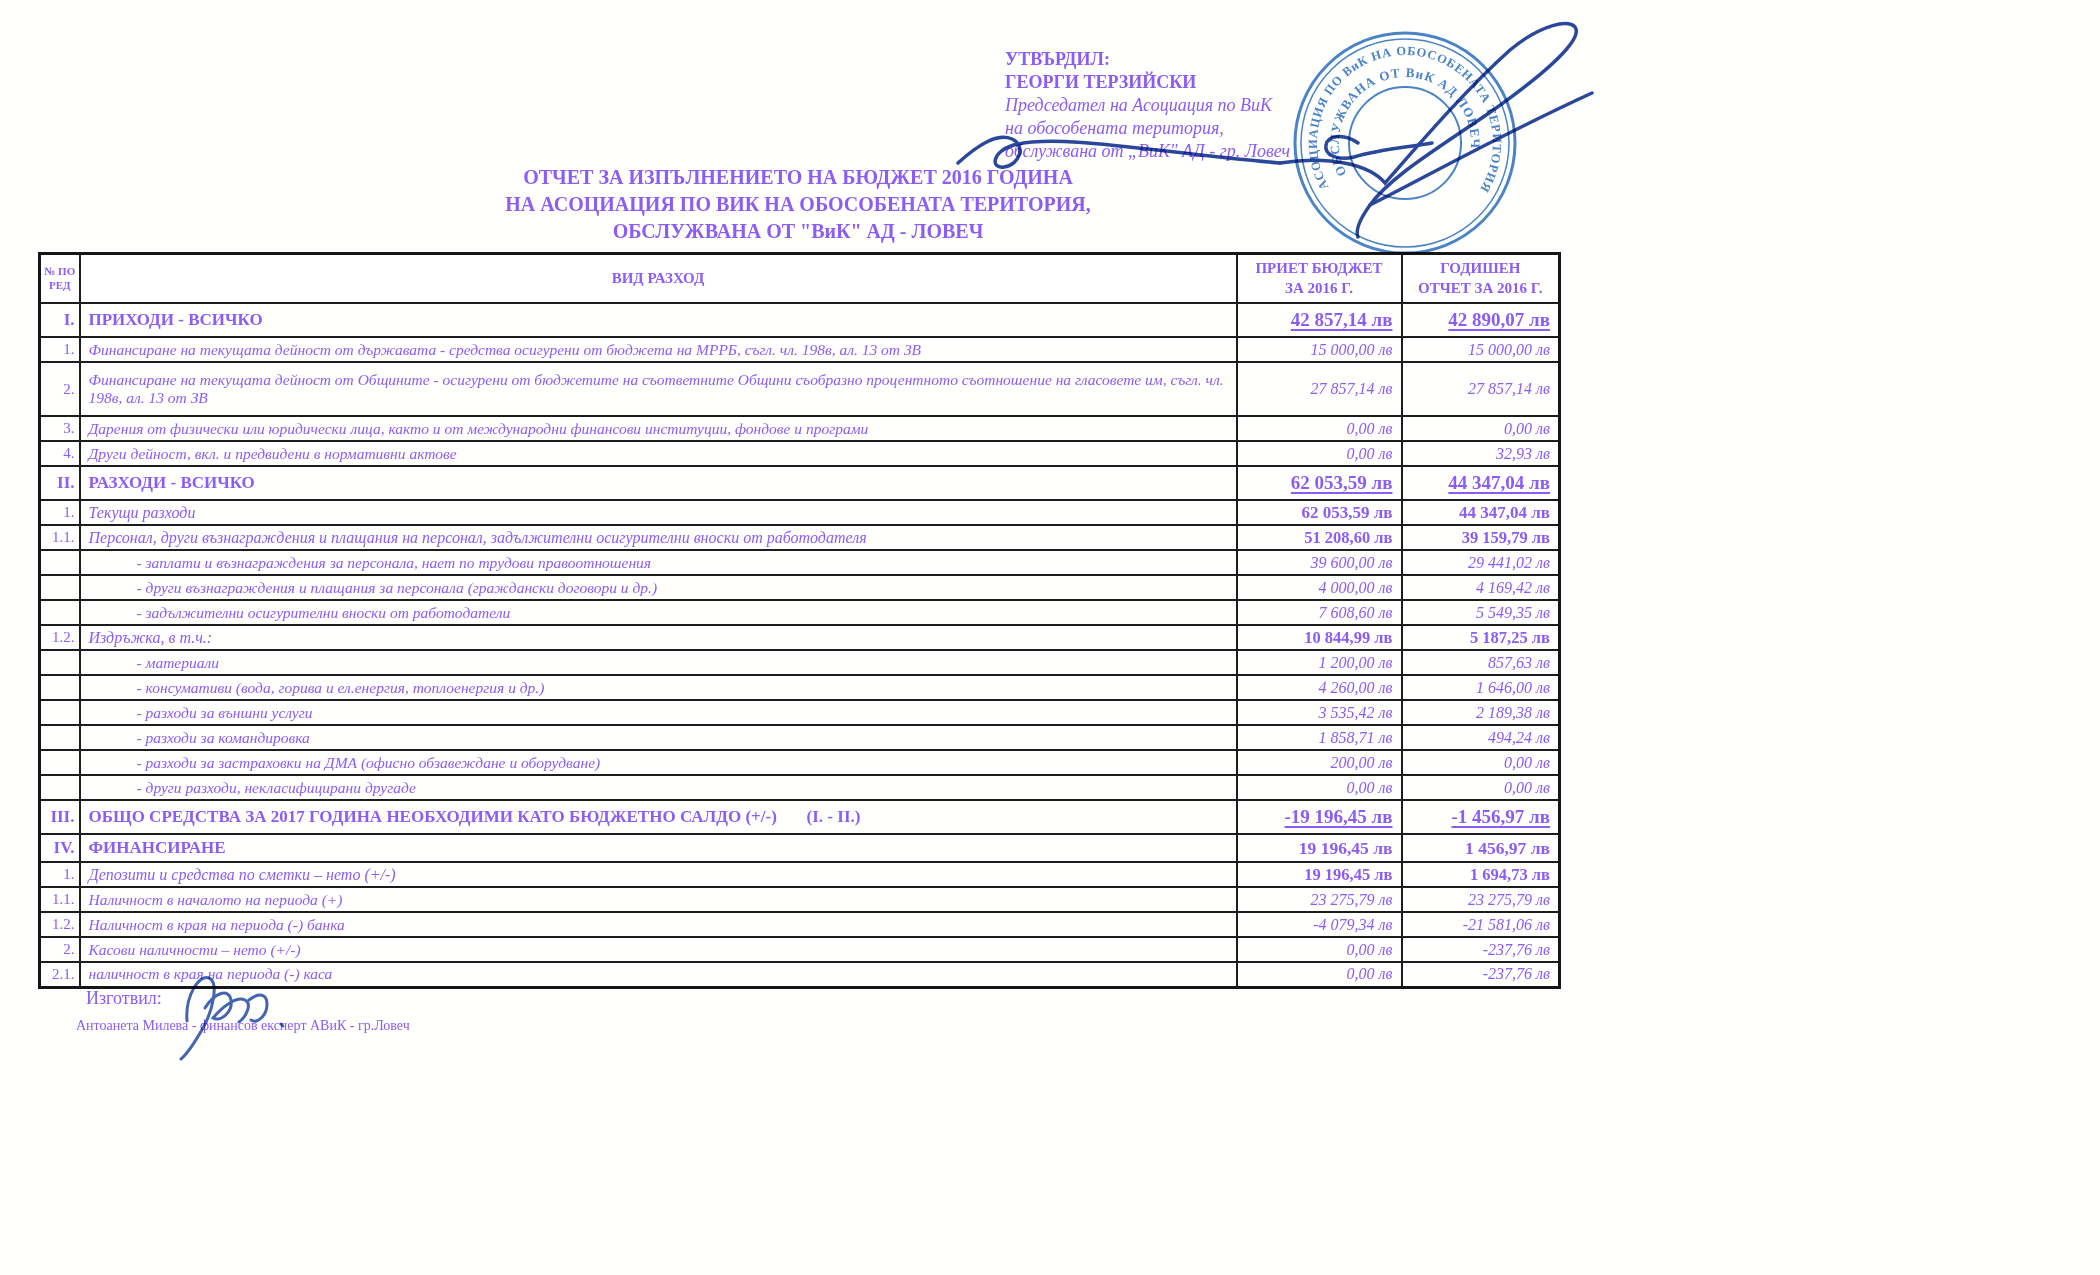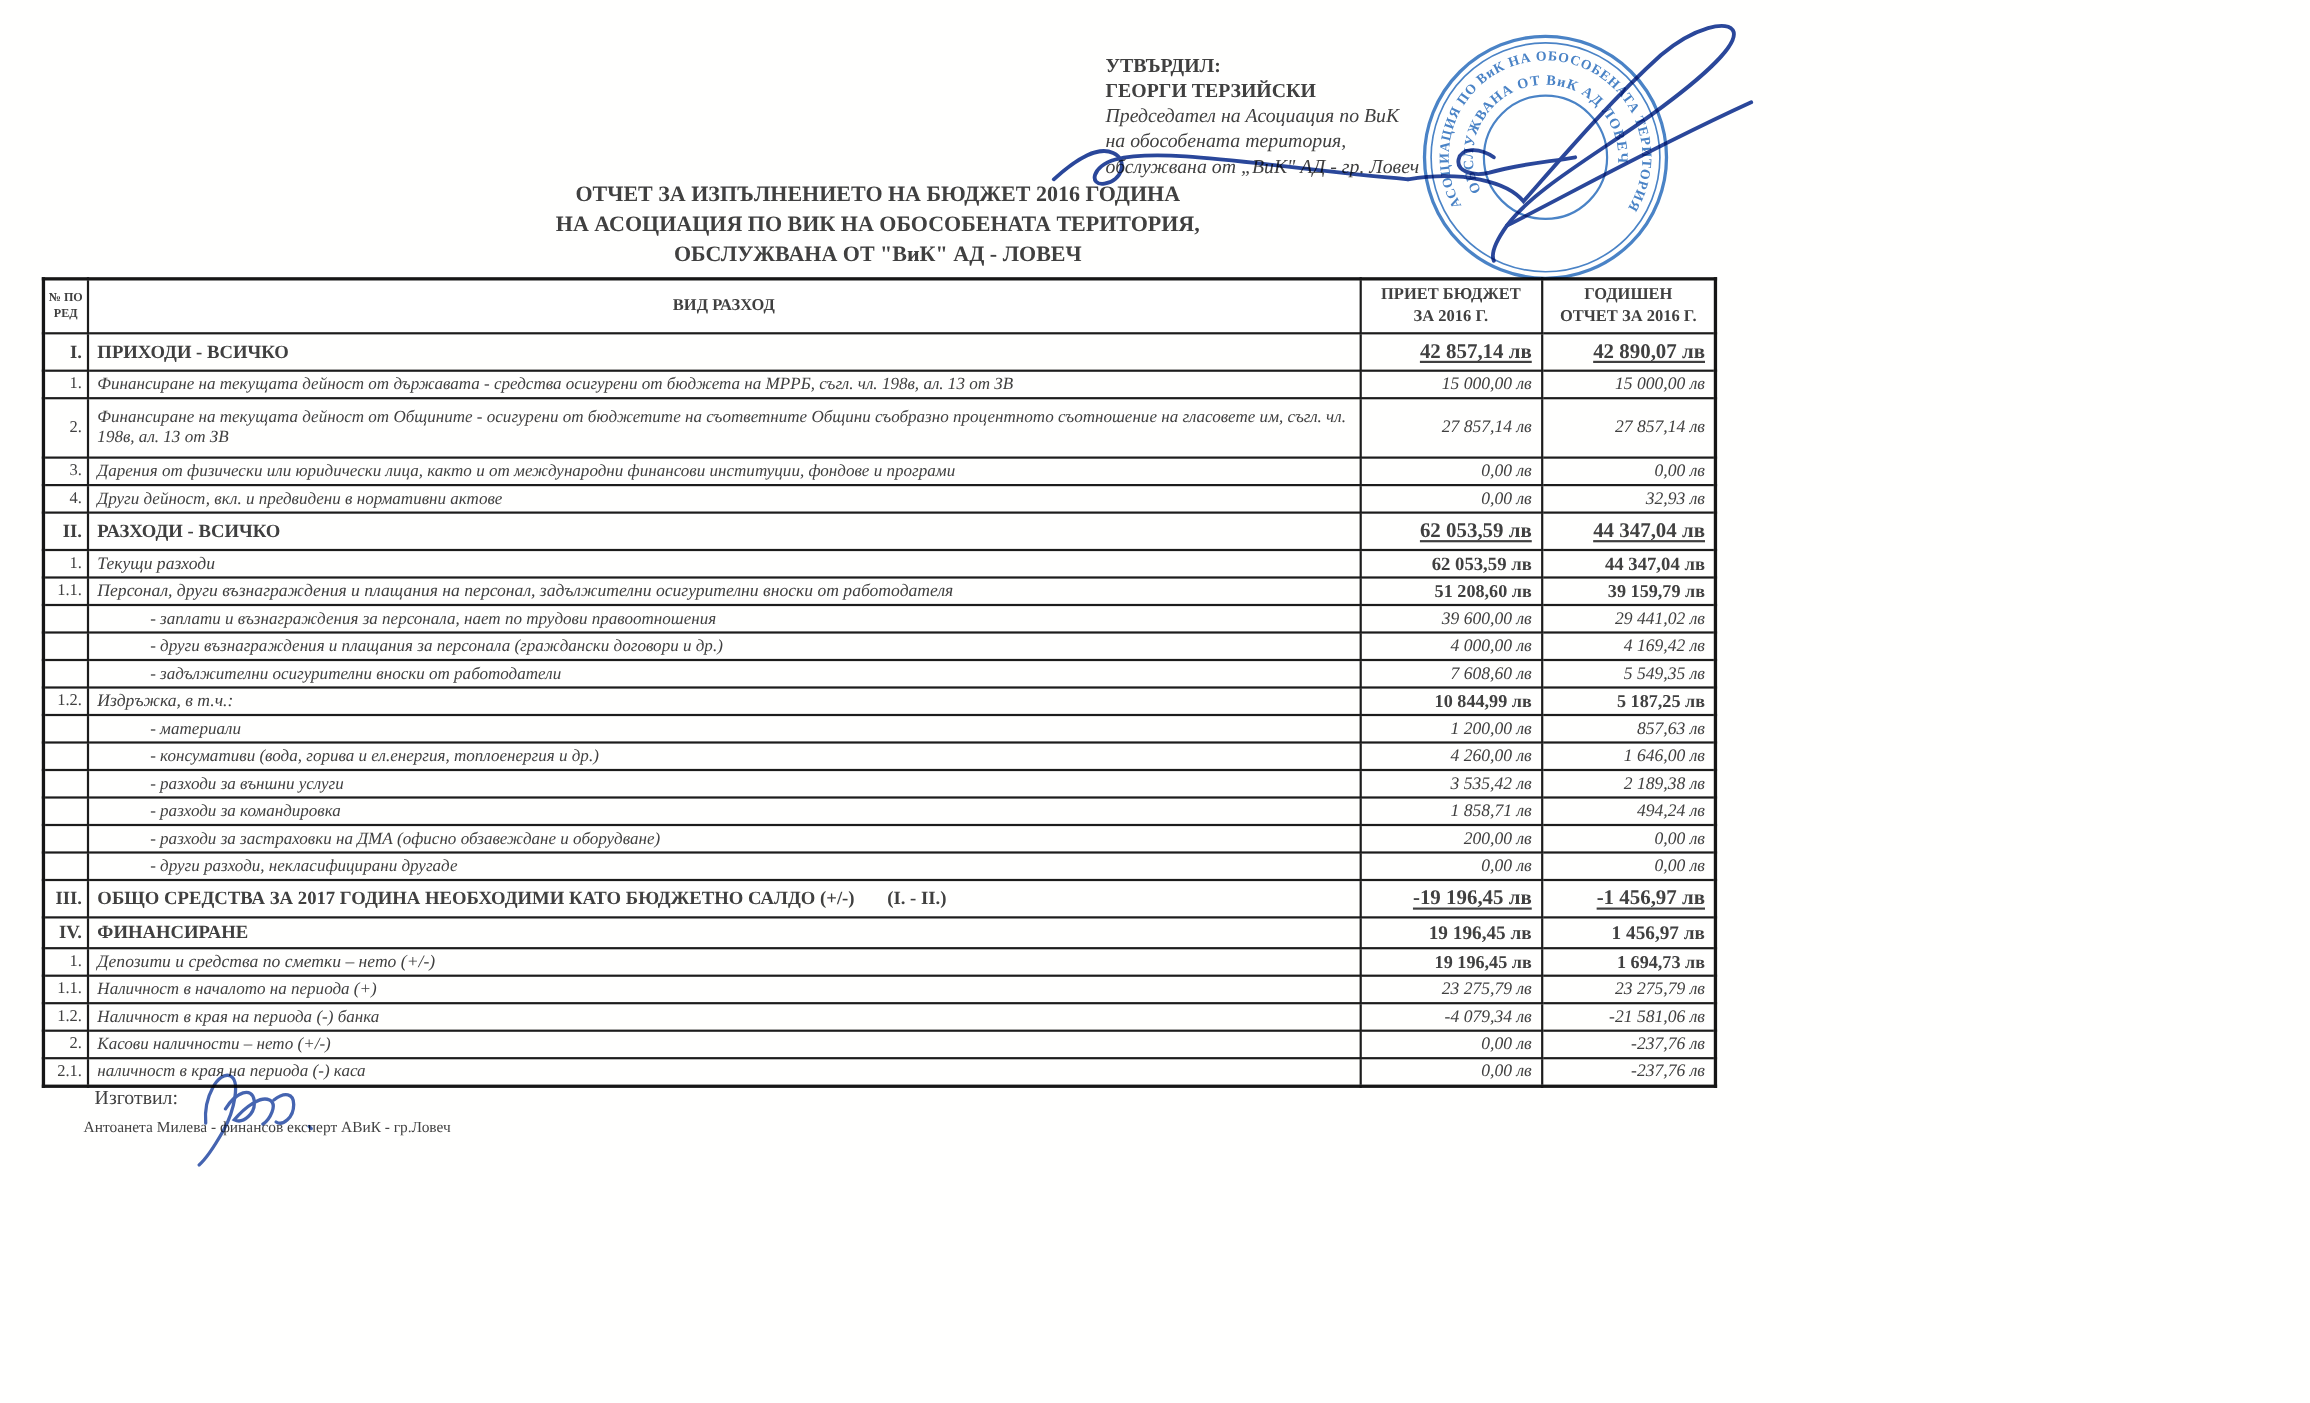--- a/index.html
+++ b/index.html
@@ -1,18 +1,18 @@
 <!DOCTYPE html>
 <html lang="bg"><head>
 <meta charset="utf-8">
 <style>
   html,body{margin:0;padding:0;background:#ffffff;}
   .page{
     position:relative;width:2100px;height:1275px;background:#fffffe;
-    font-family:"Liberation Serif",serif;color:#404040;overflow:hidden;
+    font-family:"Liberation Serif",serif;color:#8b5cf6;overflow:hidden;
   }
   
   .approve{position:absolute;left:1005px;top:48px;width:400px;line-height:23px;font-size:18px;}
   .approve .b{font-weight:bold;}
   .approve .i{font-style:italic;}
   
   .title{position:absolute;left:38px;top:164px;width:1520px;text-align:center;
          font-weight:bold;font-size:20px;line-height:27px;}
   
   table.budget{

